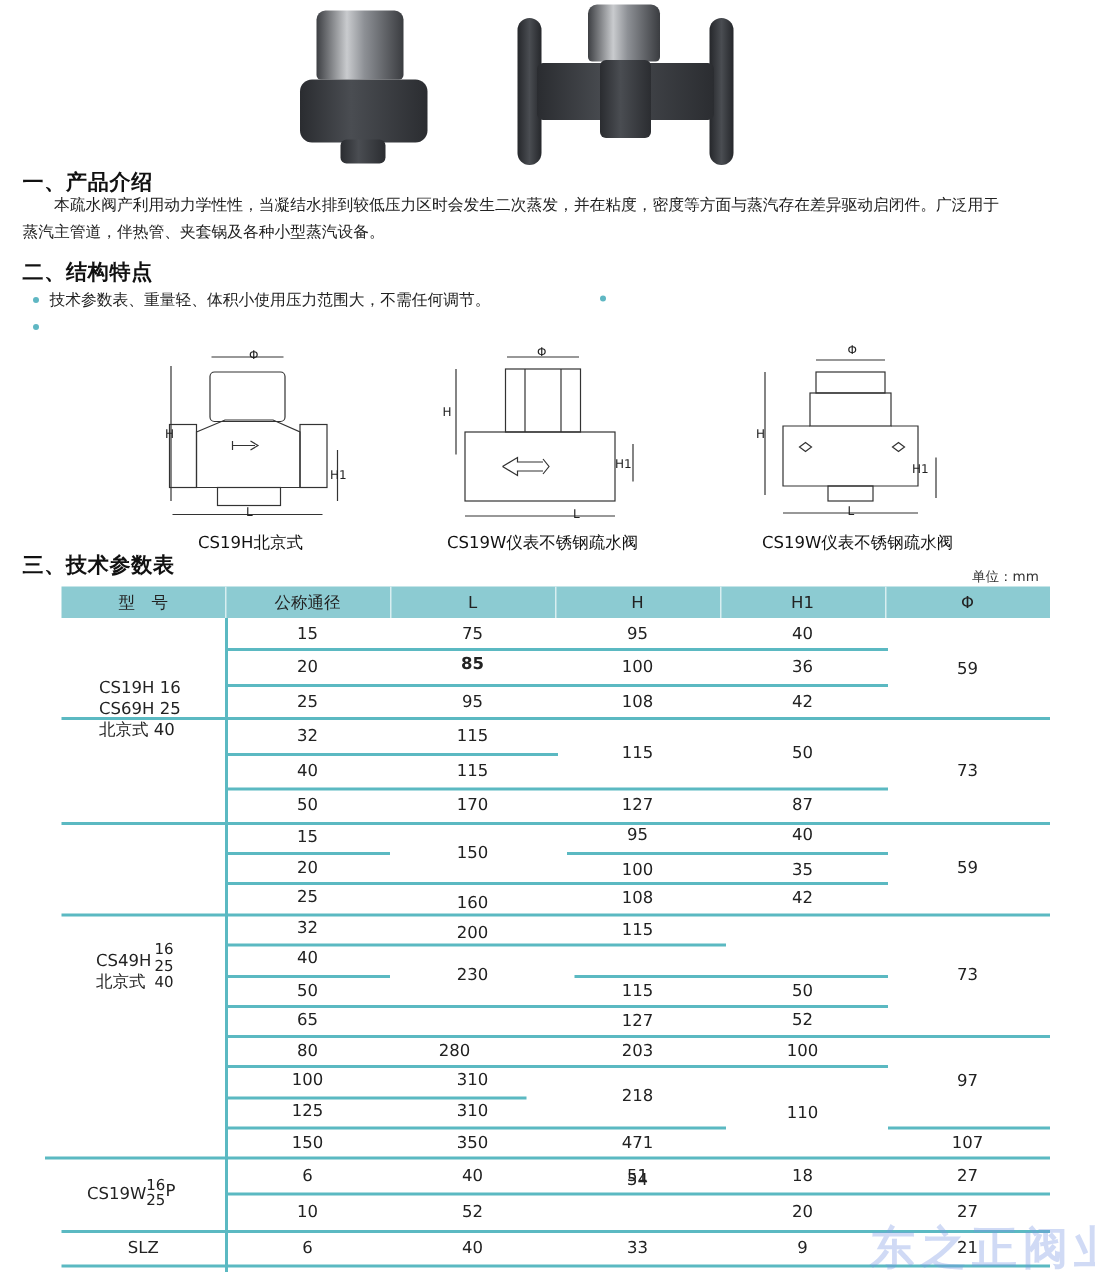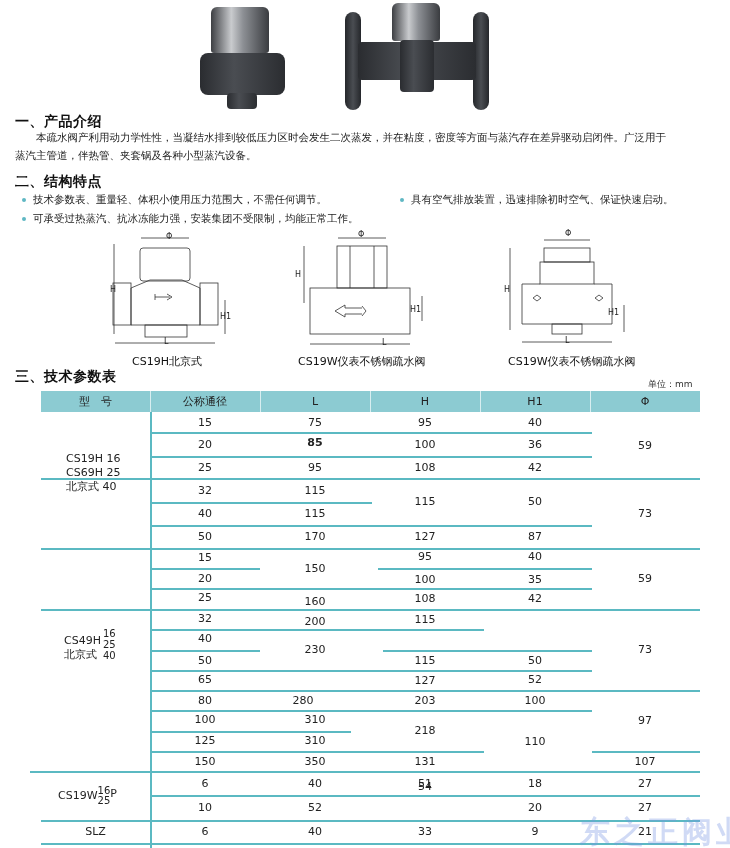--- a/index.html
+++ b/index.html
@@ -41,22 +41,22 @@
   <div class="cap" style="left:52px;top:3px;width:48px;height:38px;"></div>
   <div class="valve-body" style="left:60px;top:40px;width:34px;height:52px;"></div>
 </div>
 
 <h2 class="sec" style="left:15px;top:113px;">一、产品介绍</h2>
 <div class="para" style="left:36px;top:128px;white-space:nowrap;">本疏水阀产利用动力学性性，当凝结水排到较低压力区时会发生二次蒸发，并在粘度，密度等方面与蒸汽存在差异驱动启闭件。广泛用于</div>
 <div class="para" style="left:15px;top:146px;white-space:nowrap;">蒸汽主管道，伴热管、夹套锅及各种小型蒸汽设备。</div>
 
 <h2 class="sec" style="left:15px;top:173px;">二、结构特点</h2>
 <div class="bullet" style="left:22px;top:193px;"><span class="dot"></span><span>技术参数表、重量轻、体积小使用压力范围大，不需任何调节。</span></div>
-<div class="bullet" style="left:400px;top:193px;"><span class="dot"></span><span>具有空气排放装置，迅速排除初时空气、保证快速启动。</span></div>
-<div class="bullet" style="left:22px;top:212px;"><span class="dot"></span><span>可承受过热蒸汽、抗冰冻能力强，安装集团不受限制，均能正常工作。</span></div>
+<div class="bullet" style="left:400px;top:193px;"><span class="dot"></span></div>
+<div class="bullet" style="left:22px;top:212px;"><span class="dot"></span></div>
 
 <svg style="left:110px;top:228px;" width="140" height="122" viewBox="0 0 140 122">
   <g fill="none" stroke="#333" stroke-width="0.8">
     <rect x="30" y="20" width="50" height="33" rx="3"></rect>
     <rect x="3" y="55" width="18" height="42"></rect>
     <rect x="90" y="55" width="18" height="42"></rect>
     <path d="M21 60 L40 52 L72 52 L90 60 L90 97 L21 97 Z"></path>
     <rect x="35" y="97" width="42" height="12"></rect>
     <path d="M45 69 L60 69 M57 66 L62 69 L57 72 M45 66 L45 72"></path>
     <line x1="31" y1="10" x2="79" y2="10"></line>
@@ -203,21 +203,21 @@
     <div class="cell" style="left: 480px; width: 110px; top: 690px; height: 20px;">100</div>
     <div class="cell" style="left: 150px; width: 110px; top: 710px; height: 19px;">100</div>
     <div class="cell" style="left: 260px; width: 110px; top: 710px; height: 19px;">310</div>
     <div class="cell" style="left: 150px; width: 110px; top: 731px; height: 19px;">125</div>
     <div class="cell" style="left: 260px; width: 110px; top: 731px; height: 19px;">310</div>
     <div class="cell" style="left: 370px; width: 110px; top: 710px; height: 41px;">218</div>
     <div class="cell" style="left: 480px; width: 110px; top: 712px; height: 59px;">110</div>
     <div class="cell" style="left: 590px; width: 110px; top: 690px; height: 61px;">97</div>
     <div class="cell" style="left: 150px; width: 110px; top: 751px; height: 20px;">150</div>
     <div class="cell" style="left: 260px; width: 110px; top: 751px; height: 20px;">350</div>
-    <div class="cell" style="left: 370px; width: 110px; top: 751px; height: 20px;">131</div>
+    <div class="cell" style="left: 370px; width: 110px; top: 751px; height: 20px;">471</div>
     <div class="cell" style="left: 590px; width: 110px; top: 751px; height: 20px;">107</div>
     <div class="cell" style="left: 150px; width: 110px; top: 771px; height: 24px;">6</div>
     <div class="cell" style="left: 260px; width: 110px; top: 771px; height: 24px;">40</div>
     <div class="cell" style="left: 370px; width: 110px; top: 771px; height: 24px;">51</div>
     <div class="cell" style="left: 480px; width: 110px; top: 771px; height: 24px;">18</div>
     <div class="cell" style="left: 590px; width: 110px; top: 771px; height: 24px;">27</div>
     <div class="cell" style="left: 150px; width: 110px; top: 795px; height: 25px;">10</div>
     <div class="cell" style="left: 260px; width: 110px; top: 795px; height: 25px;">52</div>
     <div class="cell" style="left: 370px; width: 110px; top: 774px; height: 25px; text-align: center;">54</div>
     <div class="cell" style="left: 480px; width: 110px; top: 795px; height: 25px;">20</div>

